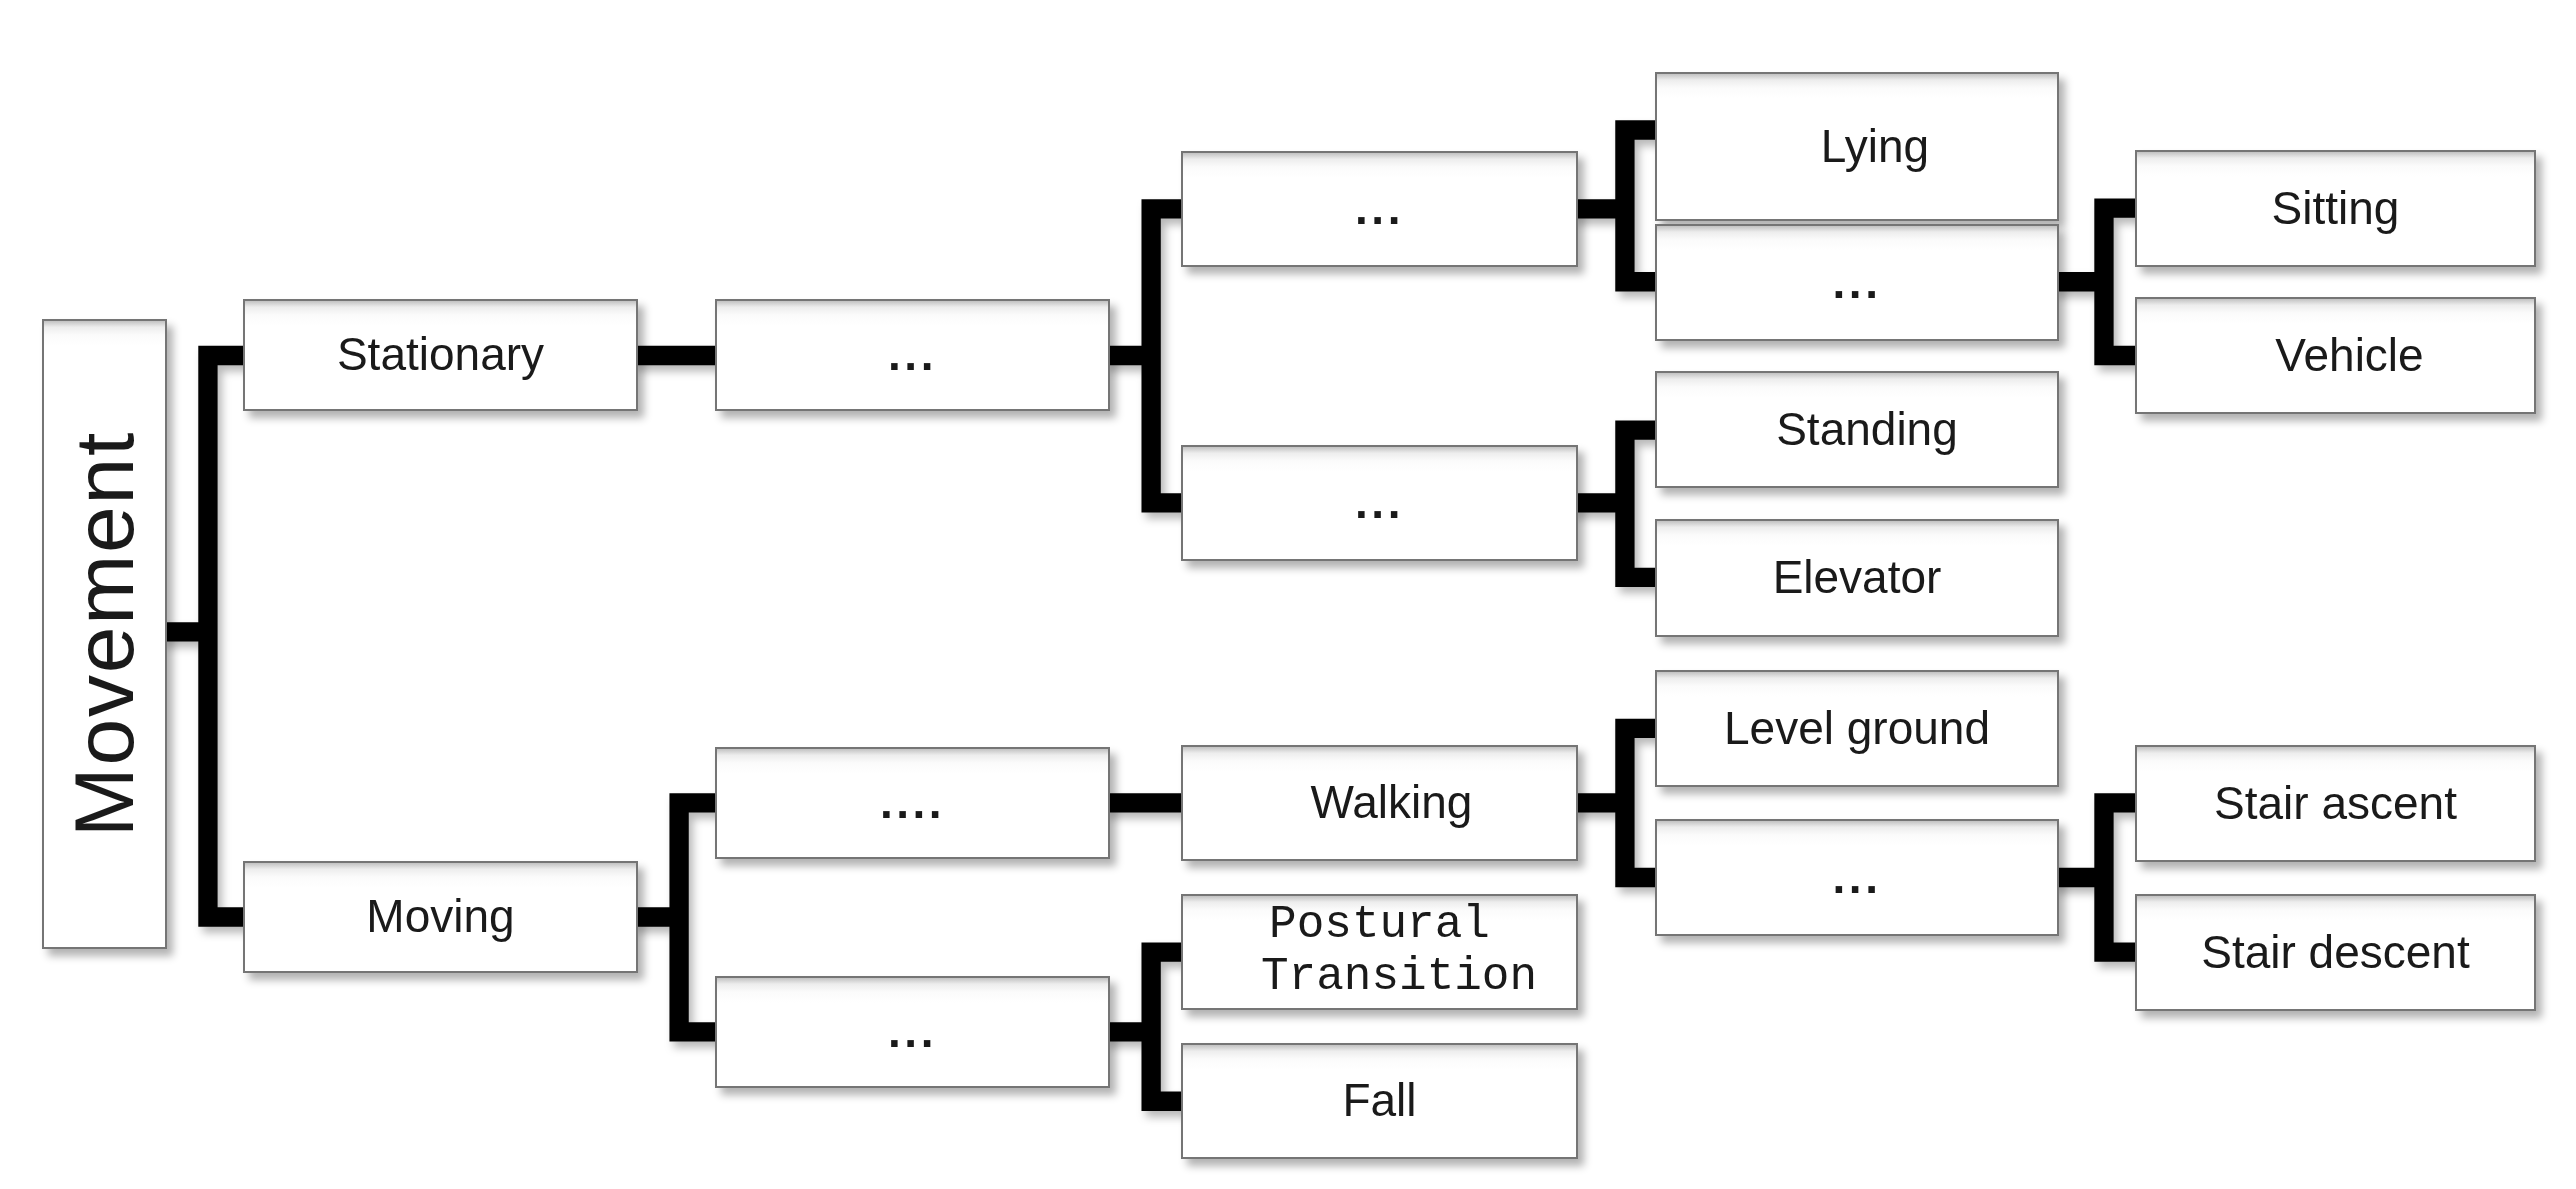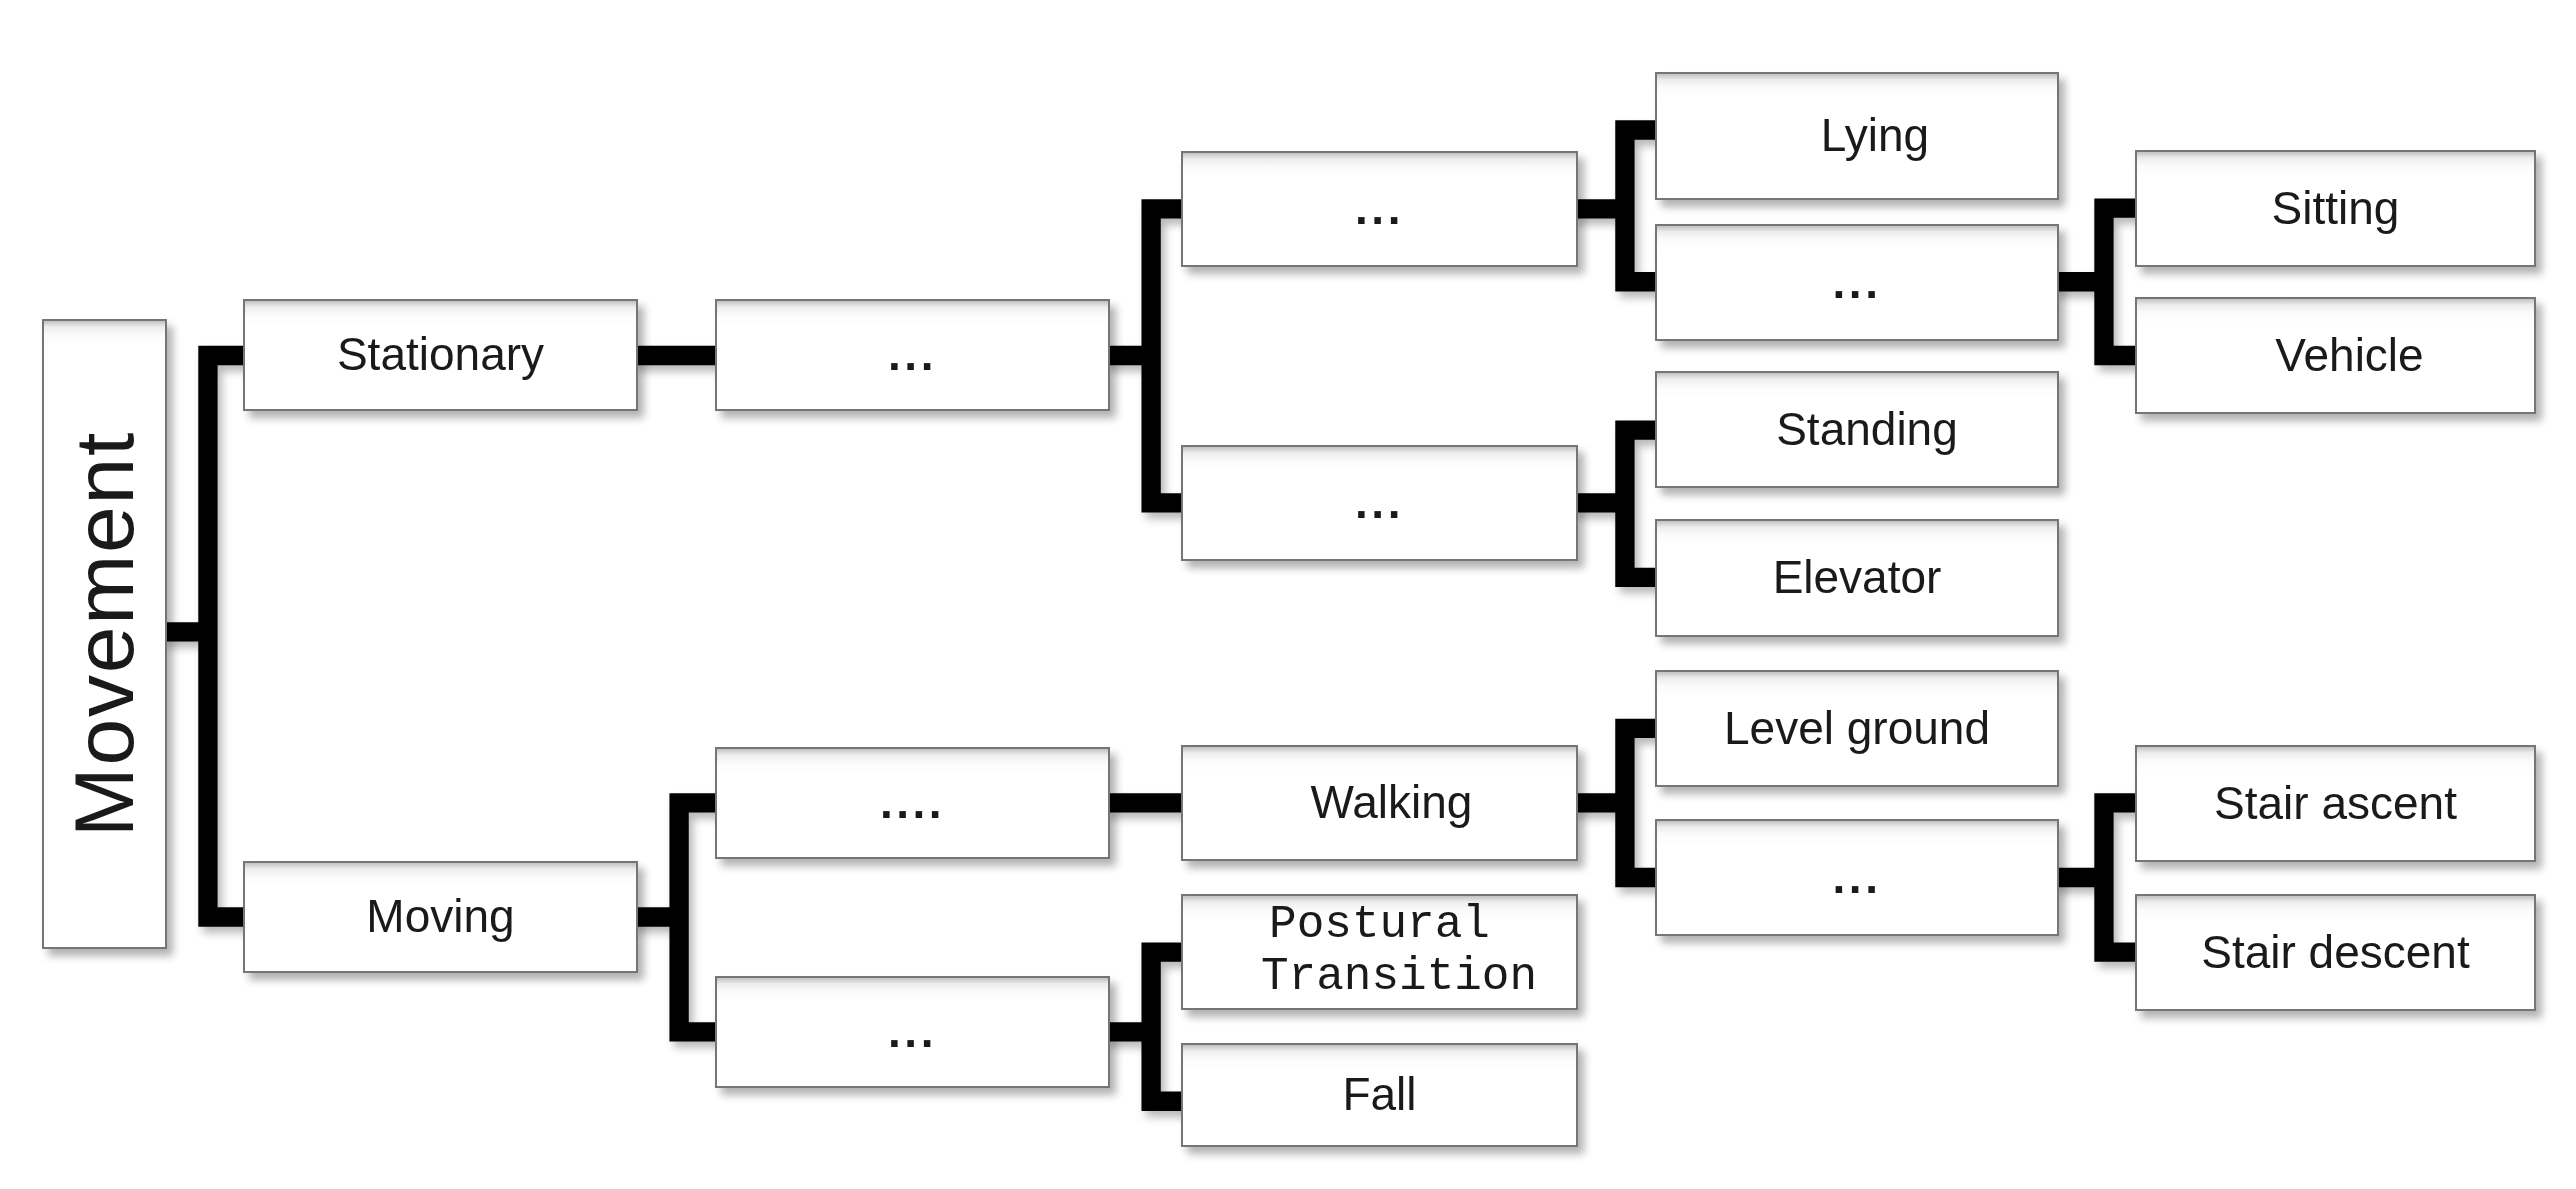--- a/index.html
+++ b/index.html
@@ -105,25 +105,25 @@
   </div>
   <div class="node dots" style="left:1181px; top:445px; width:397px; height:116px;">
     <span class="label">...</span>
   </div>
   <div class="node" style="left:1181px; top:745px; width:397px; height:116px;padding-left:24px;">
     <span class="label">Walking</span>
   </div>
   <div class="node two-line" style="left:1181px; top:894px; width:397px; height:116px;font-family:Liberation Mono, monospace;">
     <span class="label">Postural Transition</span>
   </div>
-  <div class="node" style="left:1181px; top:1043px; width:397px; height:104px;">
+  <div class="node" style="left:1181px; top:1043px; width:397px; height:116px;">
     <span class="label">Fall</span>
   </div>
 
-  <div class="node" style="left:1655px; top:72px; width:404px; height:128px;padding-left:36px;">
+  <div class="node" style="left:1655px; top:72px; width:404px; height:149px;padding-left:36px;">
     <span class="label">Lying</span>
   </div>
   <div class="node dots" style="left:1655px; top:224px; width:404px; height:117px;">
     <span class="label">...</span>
   </div>
   <div class="node" style="left:1655px; top:371px; width:404px; height:117px;padding-left:20px;">
     <span class="label">Standing</span>
   </div>
   <div class="node" style="left:1655px; top:519px; width:404px; height:118px;">
     <span class="label">Elevator</span>

